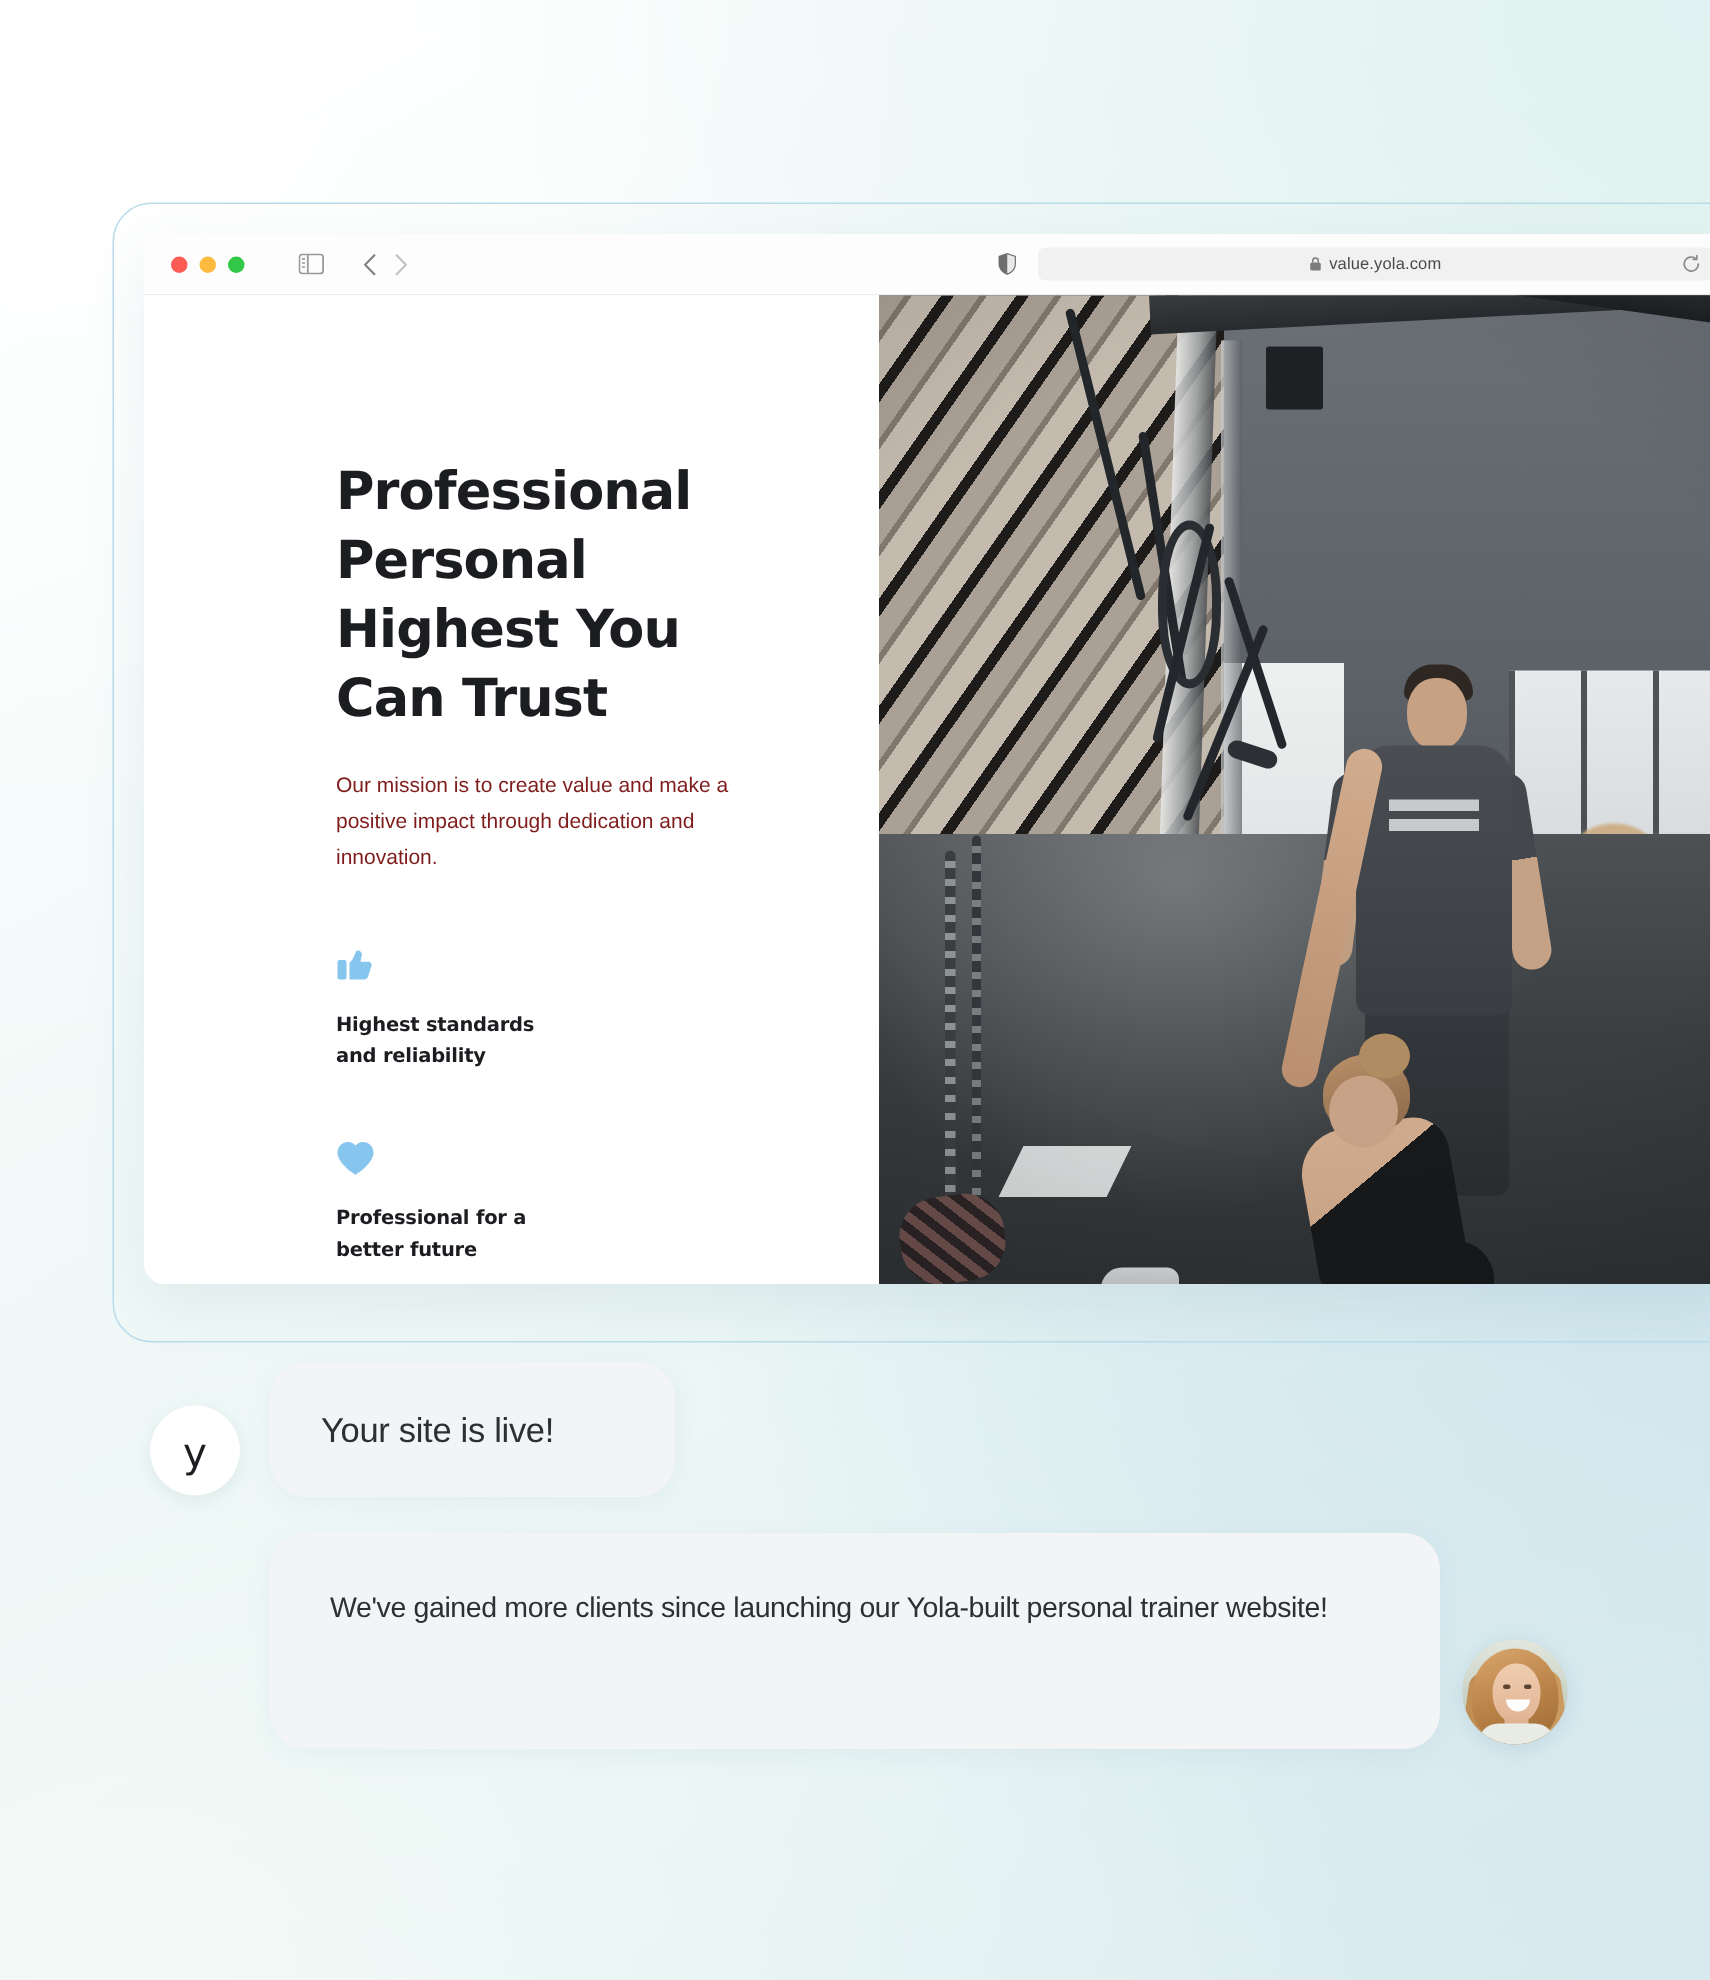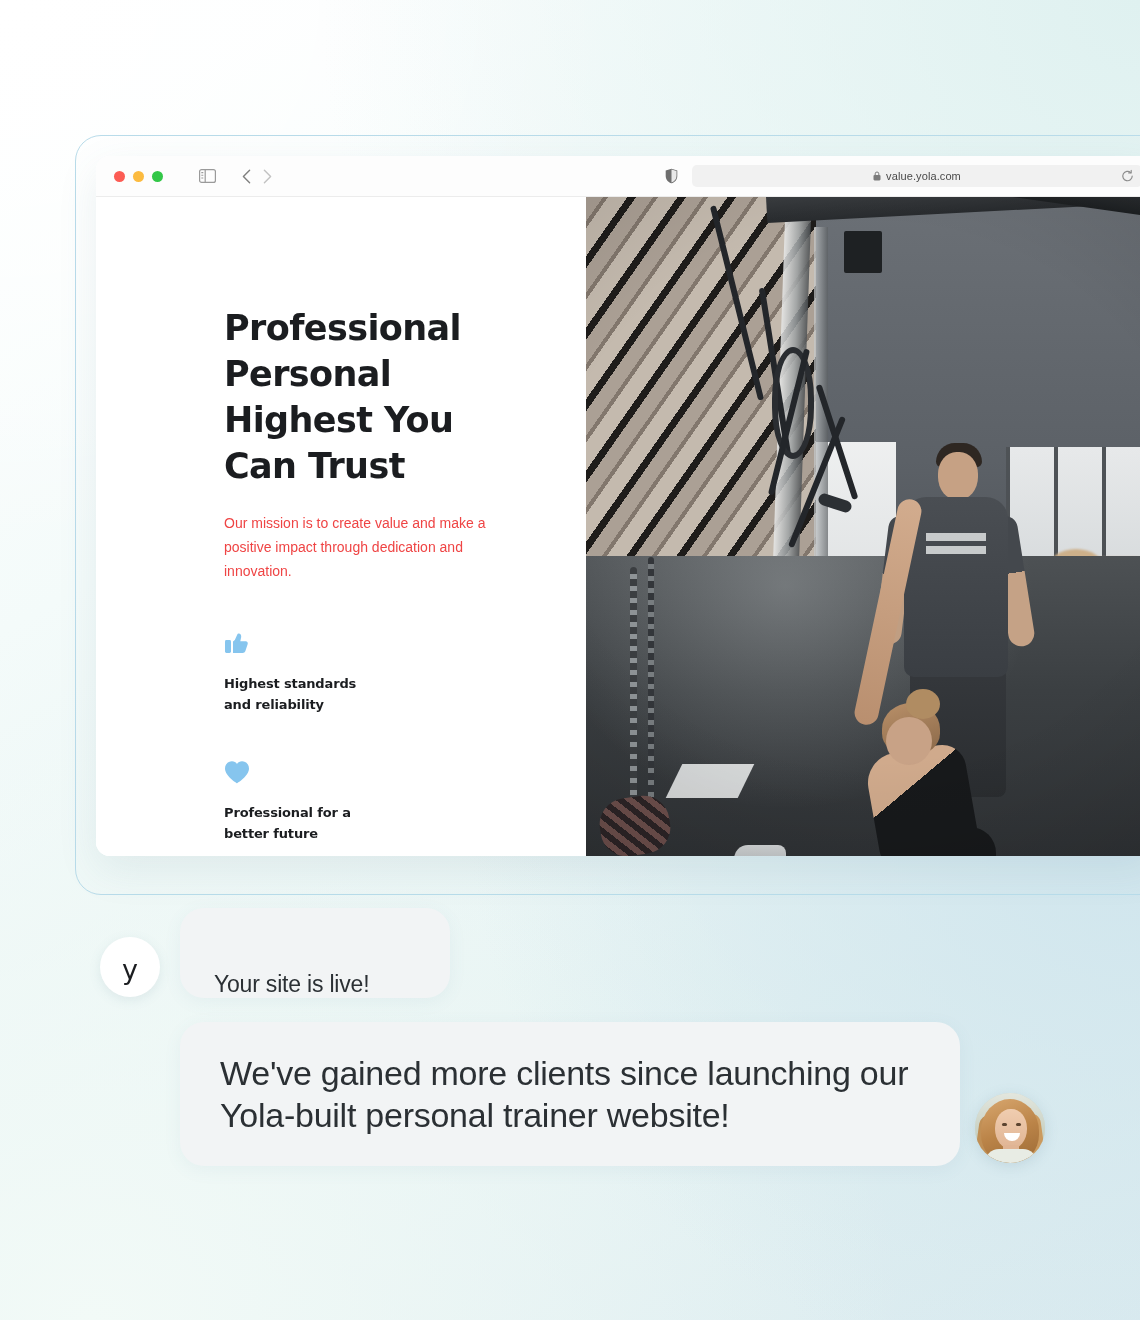--- a/index.html
+++ b/index.html
@@ -140,21 +140,21 @@
     font-weight: 700;
     color: #1b1d20;
     letter-spacing: -0.6px;
     max-width: 300px;
   }
 
   .hero-sub {
     margin-top: 22px;
     font-size: 14px;
     line-height: 24px;
-    color: #ef4444;
+    color: #7f1d1d;
     max-width: 282px;
     font-family: "Liberation Sans", sans-serif;
   }
 
   .features {
     margin-top: 42px;
     display: flex;
     gap: 39px;
     flex-direction: column;
   }
@@ -440,38 +440,38 @@
     border-radius: 24px;
     box-shadow: 0 4px 18px rgba(90,130,150,0.07);
   }
 
   .bubble-one {
     left: 180px;
     top: 908px;
     width: 270px;
     height: 90px;
     display: flex;
-    align-items: flex-end;
+    align-items: center;
     padding: 0 34px;
   }
   .bubble-one .txt {
     font-size: 23px;
     color: #2b3034;
     letter-spacing: -0.2px;
   }
 
   .bubble-two {
     left: 180px;
     top: 1022px;
     width: 780px;
     height: 144px;
     padding: 30px 40px;
   }
   .bubble-two .txt {
-    font-size: 34px;
+    font-size: 19px;
     line-height: 42px;
     color: #2b3034;
     letter-spacing: -0.25px;
   }
 
   
   .avatar-client {
     position: absolute;
     left: 975px;
     top: 1093px;

